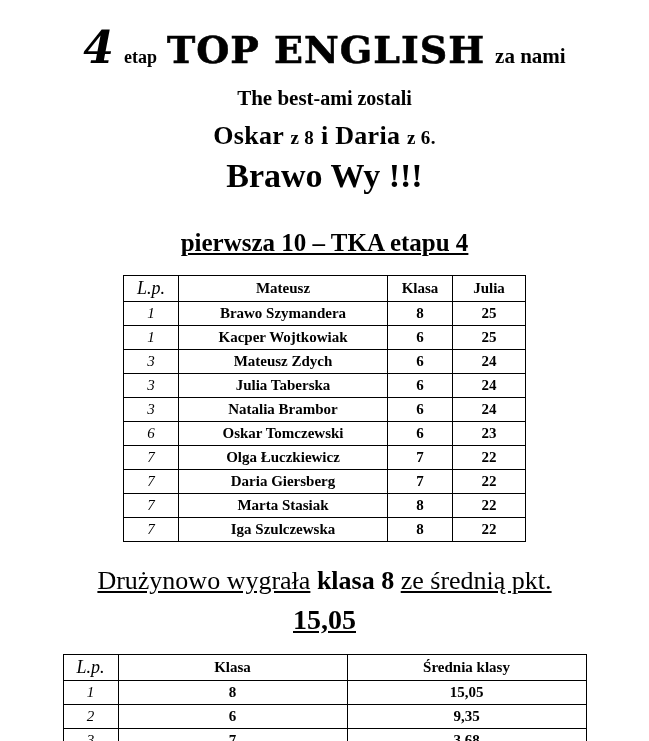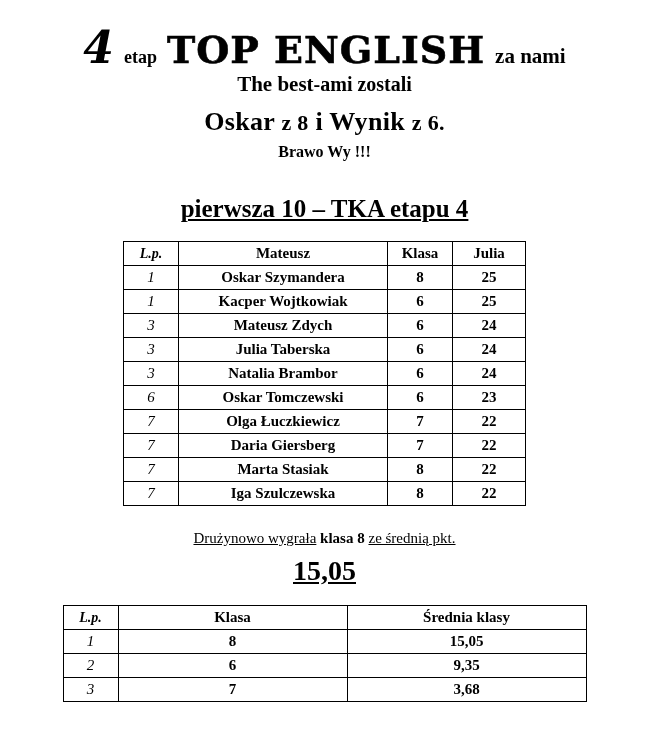--- a/index.html
+++ b/index.html
@@ -56,40 +56,41 @@
     font-family: Liberation Serif, serif;
     font-weight: bold;
     font-size: 21px;
   }
 
   .subtitle {
     text-align: center;
     font-family: "Liberation Serif", serif;
     font-weight: bold;
     font-size: 20px;
+    margin-top: 14px;
   }
   .subtitle .best {
     font-size: 21px;
   }
   .winners {
     text-align: center;
     font-family: "Liberation Serif", serif;
     font-weight: bold;
     font-size: 26px;
     margin-top: 10px;
     letter-spacing: 0.3px;
   }
   .winners .small-caps {
-    font-size: 22px;
+    font-size: 19px;
   }
   .brawo {
     text-align: center;
     font-family: "Liberation Serif", serif;
     font-weight: bold;
-    font-size: 16px;
+    font-size: 34px;
     margin-top: 6px;
   }
 
   
   .section-heading {
     text-align: center;
     font-family: "Liberation Serif", serif;
     font-weight: bold;
     font-size: 25px;
     margin-top: 34px;
@@ -117,35 +118,35 @@
   table.result .lp-col {
     font-style: italic;
     font-weight: normal;
     width: 46px;
   }
   table.result thead td {
     font-weight: bold;
   }
   table.result thead .lp-head {
     font-style: italic;
-    font-weight: bold;
-    font-size: 14px;
+    font-weight: normal;
+    font-size: 18px;
   }
   .col-name { width: 200px; }
   .col-klasa { width: 56px; }
   .col-wynik { width: 64px; }
 
   .col2-klasa { width: 220px; }
   .col2-srednia { width: 230px; margin-top: 41px; }
 
   
   .team-line {
     text-align: center;
     font-family: "Liberation Serif", serif;
-    font-size: 15px;
+    font-size: 26px;
     margin-top: 24px;
   }
   .team-line .u {
     text-decoration: underline;
   }
   .team-line b {
     font-weight: bold;
   }
   .team-score {
     text-align: center;
@@ -171,42 +172,42 @@
   </div>
 
   <div class="subtitle">
     <span class="best">The best</span><span>-ami zostali</span>
   </div>
 
   <div class="winners">
     <span>Oskar</span>
     <span class="small-caps">z 8</span>
     <span>i</span>
-    <span>Wynik</span>
+    <span>Daria</span>
     <span class="small-caps">z 6.</span>
   </div>
 
   <div class="brawo">Brawo Wy !!!</div>
 
   <div class="section-heading">pierwsza 10 – TKA etapu 4</div>
 
   <div class="table-wrap">
     <table class="result">
       <thead>
         <tr>
           <td class="lp-head col-lp">L.p.</td>
           <td class="col-name">Mateusz</td>
           <td class="col-klasa">Klasa</td>
           <td class="col-wynik">Julia</td>
         </tr>
       </thead>
       <tbody>
         <tr>
           <td class="lp-col">1</td>
-          <td>Oskar Szymandera</td>
+          <td>Brawo Szymandera</td>
           <td>8</td>
           <td>25</td>
         </tr>
         <tr>
           <td class="lp-col">1</td>
           <td>Kacper Wojtkowiak</td>
           <td>6</td>
           <td>25</td>
         </tr>
         <tr>

